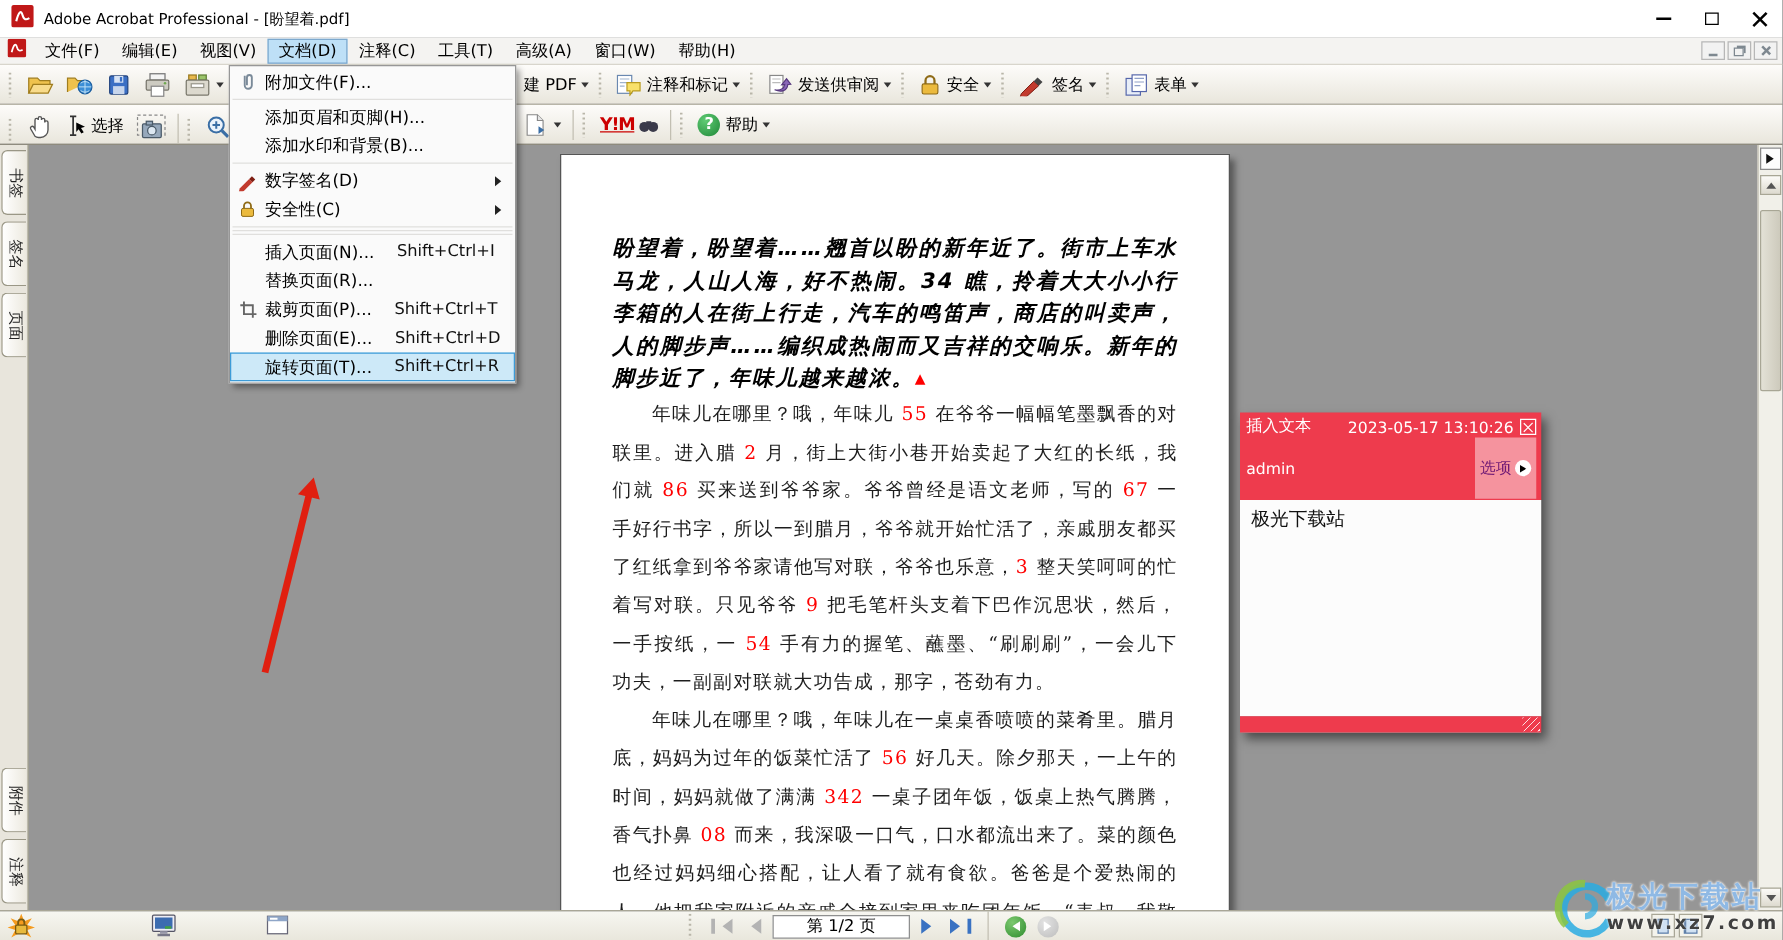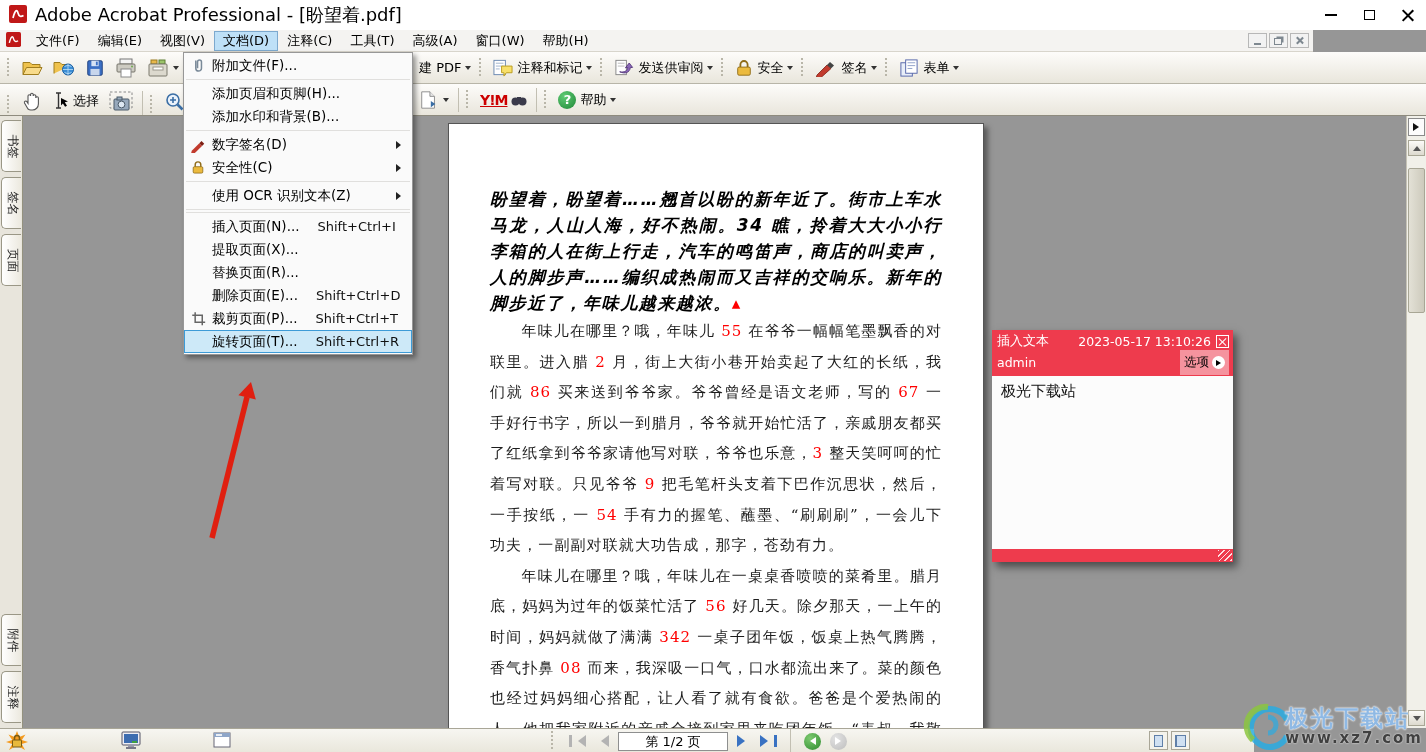--- a/index.html
+++ b/index.html
@@ -2,31 +2,31 @@
 <html><head>
 <meta charset="utf-8">
 <style>
   * { margin:0; padding:0; box-sizing:border-box; }
   html,body { width:1426px; height:752px; }
   body { position:relative; font-family:"DejaVu Sans",sans-serif; background:#969696; overflow:hidden; font-size:13px; color:#000; }
 
   
   #titlebar { position:absolute; left:0; top:0; width:1426px; height:30px; background:#fff; display:flex; align-items:center; }
   #titlebar .app-ico { margin:0 8px 0 9px; }
-  #titlebar .title { font-size:18px; }
+  #titlebar .title { font-size:12px; }
   .win-ctrls { margin-left:auto; display:flex; }
   .win-btn { width:38px; height:30px; display:flex; align-items:center; justify-content:center; cursor:default; }
   .glyph-min { width:12px; height:2px; background:#000; }
   .glyph-max { width:11px; height:10px; border:1.6px solid #000; }
   .glyph-close { position:relative; width:13px; height:13px; }
   .glyph-close::before,.glyph-close::after { content:""; position:absolute; left:6px; top:-1px; width:1.8px; height:15px; background:#000; }
   .glyph-close::before { transform:rotate(45deg);} .glyph-close::after { transform:rotate(-45deg);}
 
   
-  #menubar { position:absolute; left:0; top:30px; width:1313px; height:22px; background:#F4F3F1; display:flex; align-items:center; border-bottom:1px solid #D8D5CC; }
+  #menubar { position:absolute; left:0; top:30px; width:1426px; height:22px; background:#F4F3F1; display:flex; align-items:center; border-bottom:1px solid #D8D5CC; }
   #menubar .app-ico-sm { margin:0 6px 0 6px; }
   .menu-top { padding:2px 9px; height:20px; display:flex; align-items:center; }
   .menu-top.active { background:#BEE0F7; outline:1px solid #7DA9CE; outline-offset:-1px; }
   .doc-ctrls { margin-left:auto; margin-right:4px; display:flex; gap:2px; }
   .doc-btn { width:19px; height:15px; border:1px solid #B7B7B7; background:#F2F2F2; display:flex; align-items:center; justify-content:center; }
   .g-min2 { width:7px; height:2px; background:#7E8890; margin-top:6px;}
   .g-rest { width:8px; height:7px; border:1.4px solid #7E8890; box-shadow:2px -2px 0 -0.5px #7E8890; margin:1px 0 0 -1px;}
   .g-x2 { position:relative; width:9px; height:9px;}
   .g-x2::before,.g-x2::after { content:""; position:absolute; left:4px; top:0; width:1.6px; height:9px; background:#7E8890;}
   .g-x2::before{transform:rotate(45deg);} .g-x2::after{transform:rotate(-45deg);}
@@ -59,21 +59,21 @@
   
   #vscroll { position:absolute; left:1406px; top:116px; width:20px; height:612px; background:#F1F0E9; border-left:1px solid #C5C2B5; }
   .expand-btn { position:absolute; left:1px; top:2px; width:17px; height:18px; background:#FCFCFC; border:1px solid #8A8A8A; display:flex; align-items:center; justify-content:center; }
   .tri-r-sm { width:0; height:0; border:4px solid transparent; border-left:6px solid #111; margin-left:3px; }
   .sb-btn { position:absolute; left:1px; width:17px; height:16px; background:linear-gradient(#FCFBF8,#DDDACF); border:1px solid #A8A695; display:flex; align-items:center; justify-content:center; }
   .tri-up { width:0;height:0;border:4px solid transparent;border-bottom:5px solid #555; margin-bottom:4px;}
   .tri-dn { width:0;height:0;border:4px solid transparent;border-top:5px solid #555; margin-top:4px;}
   .sb-thumb { position:absolute; left:1px; top:52px; width:17px; height:145px; background:linear-gradient(90deg,#E3E1D6,#CDCABC); border:1px solid #A8A695; border-radius:2px; }
 
   
-  #statusbar { position:absolute; left:0; top:728px; width:1254px; height:24px; background:linear-gradient(#F7F6F1,#E9E7DC); border-top:1px solid #A9A697; }
+  #statusbar { position:absolute; left:0; top:728px; width:1426px; height:24px; background:linear-gradient(#F7F6F1,#E9E7DC); border-top:1px solid #A9A697; }
   .sb-ico { position:absolute; top:2px; }
   #nav { position:absolute; left:548px; top:1px; height:22px; display:flex; align-items:center; gap:9px; }
   .nav-box { width:110px; height:19px; background:#fff; border:1px solid #8E8F8F; text-align:center; font-size:13px; line-height:17px; }
   .nav-btn { display:flex; align-items:center; }
   .tri-l { width:0;height:0;border:6px solid transparent;border-right:8px solid currentColor; }
   .tri-r { width:0;height:0;border:6px solid transparent;border-left:8px solid currentColor; }
   .bar-v { width:3px; height:12px; background:currentColor; }
   .c-dis { color:#B3B3B3; } .c-en { color:#3972C2; }
   .circle-btn { width:17px; height:17px; border-radius:50%; display:flex; align-items:center; justify-content:center; }
   .cb-green { background:radial-gradient(circle at 35% 30%,#7CC96F,#2E8B2E); }
@@ -100,21 +100,21 @@
 
   
   #note { position:absolute; left:992px; top:330px; width:241px; z-index:40; box-shadow:4px 5px 8px rgba(0,0,0,.5); font-size:12.5px; }
   .note-hd { background:#EE3B4D; color:#fff; padding:2px 4px 1px 5px; }
   .note-row { display:flex; align-items:center; }
   .note-title { font-size:13px; }
   .note-time { margin-left:auto; font-size:12.5px; }
   .note-close { width:13px; height:13px; border:1px solid #fff; margin-left:5px; position:relative; }
   .note-close::before,.note-close::after { content:""; position:absolute; left:5px; top:1px; width:1.4px; height:10px; background:#fff; }
   .note-close::before{transform:rotate(45deg);} .note-close::after{transform:rotate(-45deg);}
-  .note-opts { margin-left:auto; background:#F5939E; color:#000000; padding:4px 4px; display:flex; align-items:center; gap:3px; }
+  .note-opts { margin-left:auto; background:#F5939E; color:#701a75; padding:16px 4px; display:flex; align-items:center; gap:3px; }
   .opt-circle { width:13px; height:13px; border-radius:50%; background:#fff; display:flex; align-items:center; justify-content:center; }
   .opt-circle i { width:0;height:0;border:3.5px solid transparent;border-left:5px solid #000; margin-left:3px; display:block;}
   .note-body { background:#FCFCFC; height:173px; padding:6px 9px; font-size:15px; color:#111; }
   .note-ft { background:#EE3B4D; height:13px; position:relative; }
   .note-resize { position:absolute; right:1px; bottom:1px; width:14px; height:11px; background:repeating-linear-gradient(135deg, rgba(255,255,255,.85) 0 1px, transparent 1px 4px); }
 
   
   #watermark { position:absolute; right:3px; bottom:0px; z-index:70; display:flex; align-items:center; }
   .wm-texts { margin-left:-8px; }
   .wm-site { font-size:23px; font-weight:bold; color:#8FB9E4; letter-spacing:2px; text-shadow:0 0 2px #fff,0 0 2px #fff; line-height:24px;}
@@ -472,53 +472,44 @@
     <span class="mi-icon">
         <svg width="16" height="17" viewBox="0 0 20 20">
           <rect x="4" y="9" width="12" height="8" rx="1.5" fill="#EBBA3E" stroke="#8F6B17"></rect>
           <path d="M6.5 9 V6.5 a3.5 3.5 0 0 1 7 0 V9" fill="none" stroke="#8F6B17" stroke-width="1.8"></path>
         </svg>
       </span>
     <span class="mi-label">安全性(C)</span>
     <span class="mi-sub"></span>
   </div>
   <div class="menu-sep"></div>
-  <div class="menu-item">
-    <span class="mi-icon"></span>
-      <span class="mi-label">使用 OCR 识别文本(Z)</span>
-    <span class="mi-sub"></span>
-  </div>
   <div class="menu-sep"></div>
   <div class="menu-sep"></div>
   <div class="menu-item">
     <span class="mi-icon"></span>
       <span class="mi-label">插入页面(N)...</span>
     <span class="mi-short">Shift+Ctrl+I</span>
   </div>
   <div class="menu-item">
     <span class="mi-icon"></span>
-      <span class="mi-label">提取页面(X)...</span>
-  </div>
-  <div class="menu-item">
-    <span class="mi-icon"></span>
       <span class="mi-label">替换页面(R)...</span>
+  </div>
+  <div class="menu-item">
+    <span class="mi-icon">
+        <svg width="15" height="15" viewBox="0 0 18 18">
+          <path d="M5 1.5 v12 h12 M1.5 5 h12 v12" stroke="#666" stroke-width="1.8" fill="none"></path>
+        </svg>
+      </span>
+    <span class="mi-label">裁剪页面(P)...</span>
+    <span class="mi-short">Shift+Ctrl+T</span>
   </div>
   <div class="menu-item">
     <span class="mi-icon"></span>
       <span class="mi-label">删除页面(E)...</span>
     <span class="mi-short">Shift+Ctrl+D</span>
-  </div>
-  <div class="menu-item">
-    <span class="mi-icon">
-        <svg width="15" height="15" viewBox="0 0 18 18">
-          <path d="M5 1.5 v12 h12 M1.5 5 h12 v12" stroke="#666" stroke-width="1.8" fill="none"></path>
-        </svg>
-      </span>
-    <span class="mi-label">裁剪页面(P)...</span>
-    <span class="mi-short">Shift+Ctrl+T</span>
   </div>
   <div class="menu-item selected">
     <span class="mi-icon"></span>
       <span class="mi-label">旋转页面(T)...</span>
     <span class="mi-short">Shift+Ctrl+R</span>
   </div>
 </div>
 
 <svg id="red-arrow" width="80" height="172" viewBox="0 0 80 172">
   <line x1="22" y1="162" x2="57" y2="21" stroke="#E01F10" stroke-width="5.5"></line>

